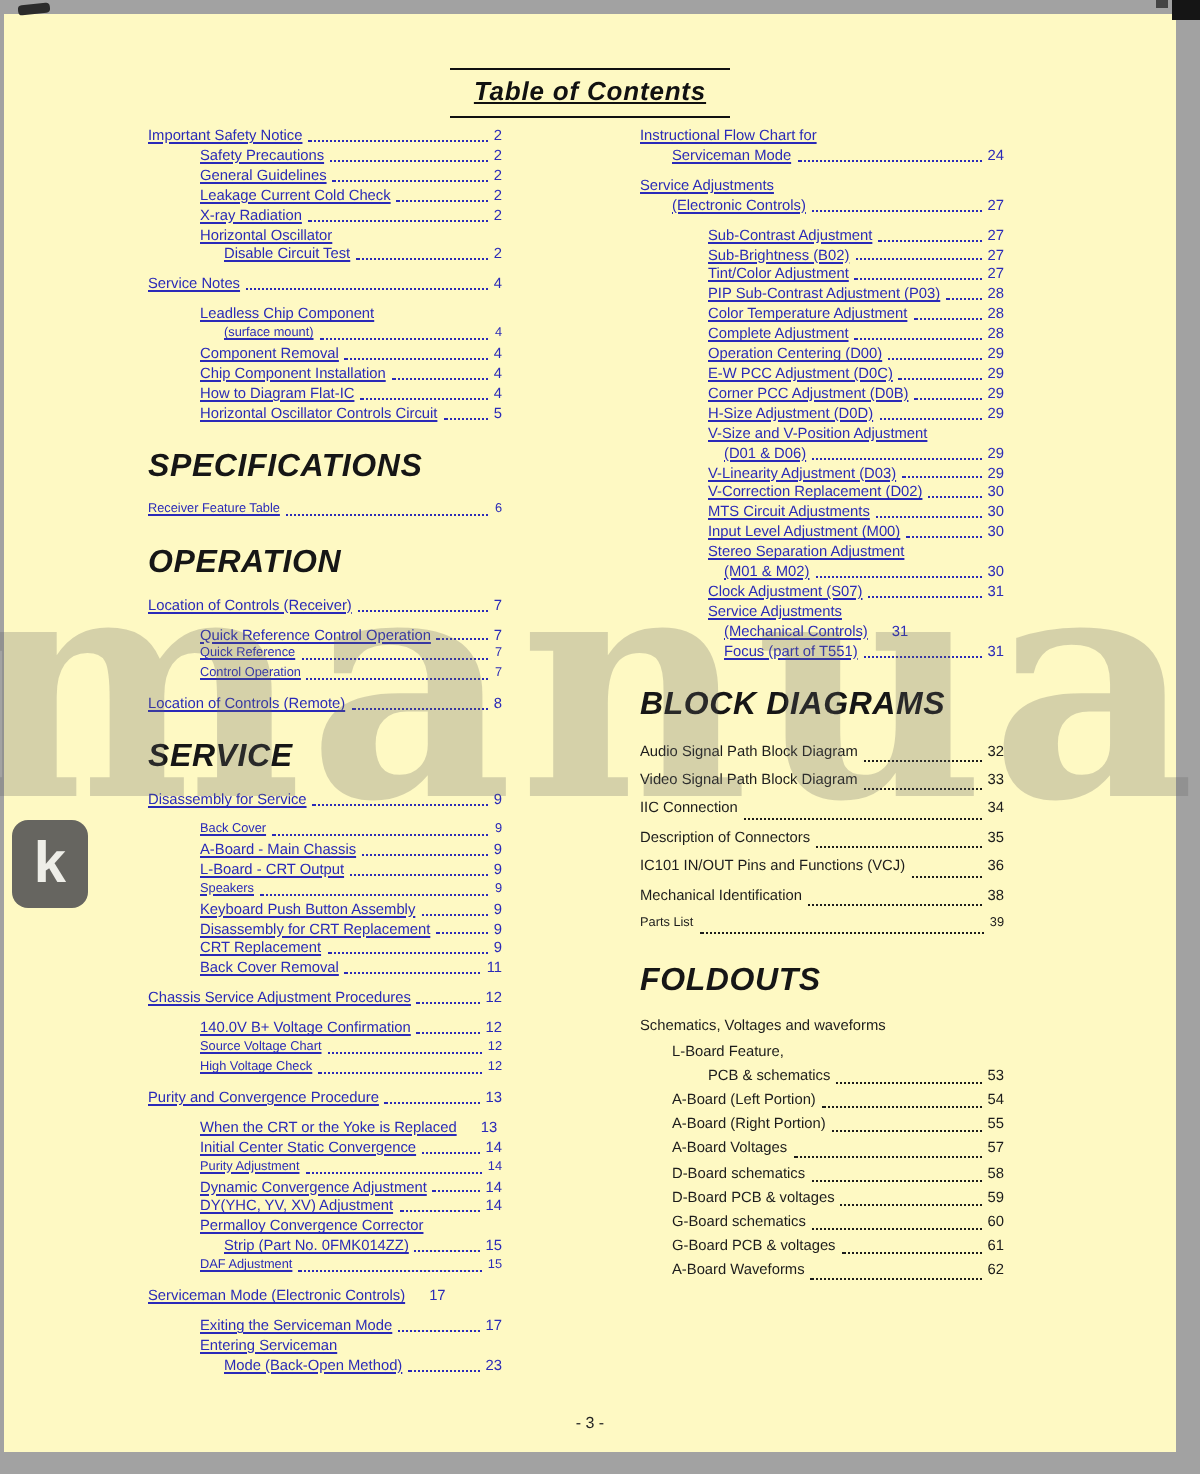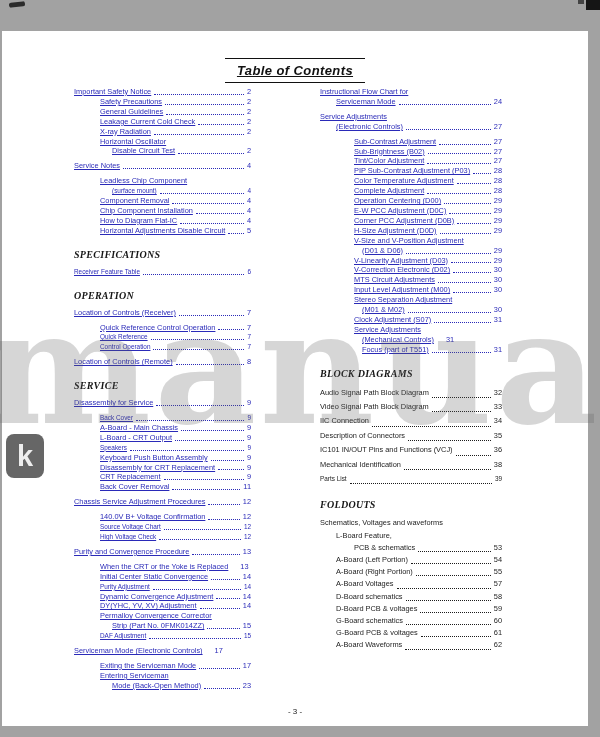--- a/index.html
+++ b/index.html
@@ -5,41 +5,40 @@
   *{margin:0;padding:0;box-sizing:border-box}
   html,body{width:600px;height:737px}
   body{
     background:#a2a2a2;
     font-family:"Liberation Sans",sans-serif;
     position:relative;
     overflow:hidden;
   }
   .page{
     position:absolute;left:2px;top:7px;right:12px;bottom:11px;
-    background:#ffffff;
-    margin-top:24px;
+    background:#fef9c3;
   }
   .mark-tl{position:absolute;left:9px;top:2px;width:16px;height:5px;background:#2b2b2b;border-radius:2px;transform:rotate(-6deg);z-index:8}
   .mark-tr{position:absolute;right:0;top:0;width:14px;height:10px;background:#151515;z-index:8}
   .mark-tr2{position:absolute;right:16px;top:0;width:6px;height:4px;background:#444;z-index:8}
 
   .title-wrap{position:absolute;left:0;right:0;top:27px;text-align:center;z-index:2}
   .title-box{display:inline-block;border-top:1.5px solid #111;border-bottom:1.5px solid #111;padding:2px 12px 3px}
   .title-text{
     font-size:13px;font-weight:bold;font-style:italic;color:#111;
     text-decoration:underline;letter-spacing:.4px;
   }
 
   .col{position:absolute;top:56px;z-index:2}
   .col-left{left:72px;width:177px}
   .col-right{left:318px;width:182px}
 
   .sec-heading{
-    font-size:10px;font-weight:bold;font-style:italic;color:#161616;
-    margin:13px 0 7px;letter-spacing:.3px;font-family:Liberation Serif, serif;
+    font-size:16px;font-weight:bold;font-style:italic;color:#161616;
+    margin:13px 0 7px;letter-spacing:.3px;
   }
   .toc-group{margin-bottom:2px}
   .toc-row{
     display:flex;align-items:baseline;
     font-size:7.4px;line-height:9.9px;
     color:var(--link,#2a2ab8);
     white-space:nowrap;
   }
   .toc-row.black{color:var(--text,#1c1c1c)}
   .toc-row.link .lbl{text-decoration:underline}
@@ -154,21 +153,21 @@
           <span class="lbl">Chip Component Installation</span>
           <span class="leader"></span>
           <span class="pg">4</span>
         </div>
         <div class="toc-row ind1 link">
           <span class="lbl">How to Diagram Flat-IC</span>
           <span class="leader"></span>
           <span class="pg">4</span>
         </div>
         <div class="toc-row ind1 link">
-          <span class="lbl">Horizontal Adjustments Disable Circuit</span>
+          <span class="lbl">Horizontal Oscillator Controls Circuit</span>
           <span class="leader"></span>
           <span class="pg">5</span>
         </div>
       </div>
       <div class="sec-heading">SPECIFICATIONS</div>
       <div class="toc-group">
         <div class="toc-row ind0 link small">
           <span class="lbl">Receiver Feature Table</span>
           <span class="leader"></span>
           <span class="pg">6</span>
@@ -409,21 +408,21 @@
           <span class="lbl">(D01 &amp; D06)</span>
           <span class="leader"></span>
           <span class="pg">29</span>
         </div>
         <div class="toc-row ind2 link">
           <span class="lbl">V-Linearity Adjustment (D03)</span>
           <span class="leader"></span>
           <span class="pg">29</span>
         </div>
         <div class="toc-row ind2 link">
-          <span class="lbl">V-Correction Electronic (D02)</span>
+          <span class="lbl">V-Correction Replacement (D02)</span>
           <span class="leader"></span>
           <span class="pg">30</span>
         </div>
         <div class="toc-row ind2 link">
           <span class="lbl">MTS Circuit Adjustments</span>
           <span class="leader"></span>
           <span class="pg">30</span>
         </div>
         <div class="toc-row ind2 link">
           <span class="lbl">Input Level Adjustment (M00)</span>

